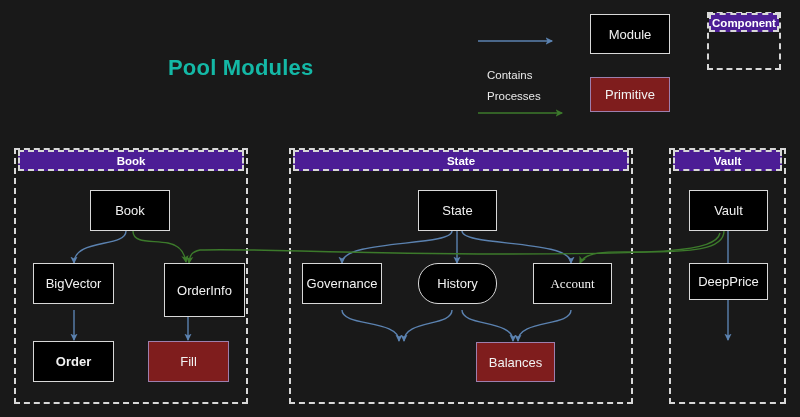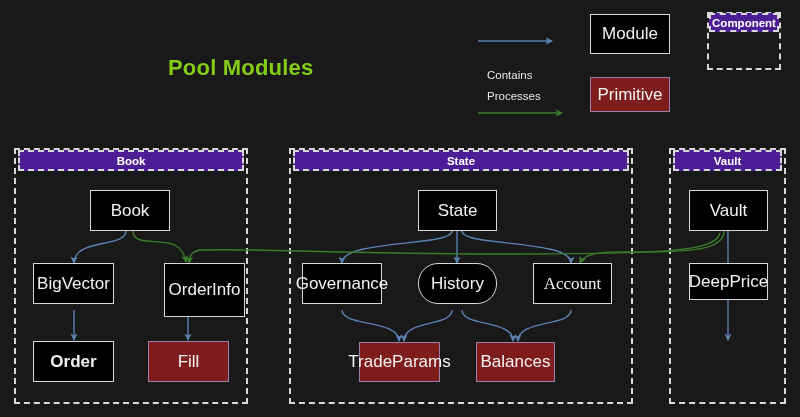--- a/index.html
+++ b/index.html
@@ -25,21 +25,21 @@
     z-index: 2;
   }
 
   
   .title {
     position: absolute;
     left: 168px;
     top: 55px;
     font-size: 22px;
     font-weight: bold;
-    color: #84cc16;
+    color: #14b8a6;
     letter-spacing: 0.2px;
     white-space: nowrap;
   }
 
   
   .legend-label {
     position: absolute;
     font-size: 11.5px;
     color: #e9e9e9;
     white-space: nowrap;
@@ -47,21 +47,21 @@
   .legend-contains-label { left: 487px; top: 29px; margin-top: 40px; }
   .legend-processes-label { left: 487px; top: 90px; }
 
   
   .node {
     position: absolute;
     box-sizing: border-box;
     display: flex;
     align-items: center;
     justify-content: center;
-    font-size: 17px;
+    font-size: 13px;
     color: #f2f2f2;
     background: #000000;
     border: 1.5px solid #d8d8d8;
     z-index: 3;
     white-space: nowrap;
   }
   .node.primitive {
     background: #7f1d1d;
     border: 1.5px solid #9d7fae;
   }
@@ -150,19 +150,18 @@
   <div class="node" style="left:90px; top:190px; width:80px; height:41px;">Book</div>
   <div class="node" style="left:33px; top:263px; width:81px; height:41px;">BigVector</div>
   <div class="node" style="left:164px; top:263px; width:81px; height:54px;">OrderInfo</div>
   <div class="node" style="left:33px; top:341px; width:81px; height:41px;font-weight:bold;">Order</div>
   <div class="node primitive" style="left:148px; top:341px; width:81px; height:41px;">Fill</div>
 
   <div class="node" style="left:418px; top:190px; width:79px; height:41px;">State</div>
   <div class="node" style="left:302px; top:263px; width:80px; height:41px;">Governance</div>
   <div class="node" style="left:418px; top:263px; width:79px; height:41px;border-radius:20px;">History</div>
   <div class="node" style="left:533px; top:263px; width:79px; height:41px;font-family:Liberation Serif, serif;">Account</div>
-  <div class="node primitive" style="left:359px; top:342px; width:81px; height:40px;">TradeParams</div>
   <div class="node primitive" style="left:476px; top:342px; width:79px; height:40px;">Balances</div>
 
   <div class="node" style="left:689px; top:190px; width:79px; height:41px;">Vault</div>
   <div class="node" style="left:689px; top:263px; width:79px; height:37px;">DeepPrice</div>
 
 </div>
 
 </body></html>

